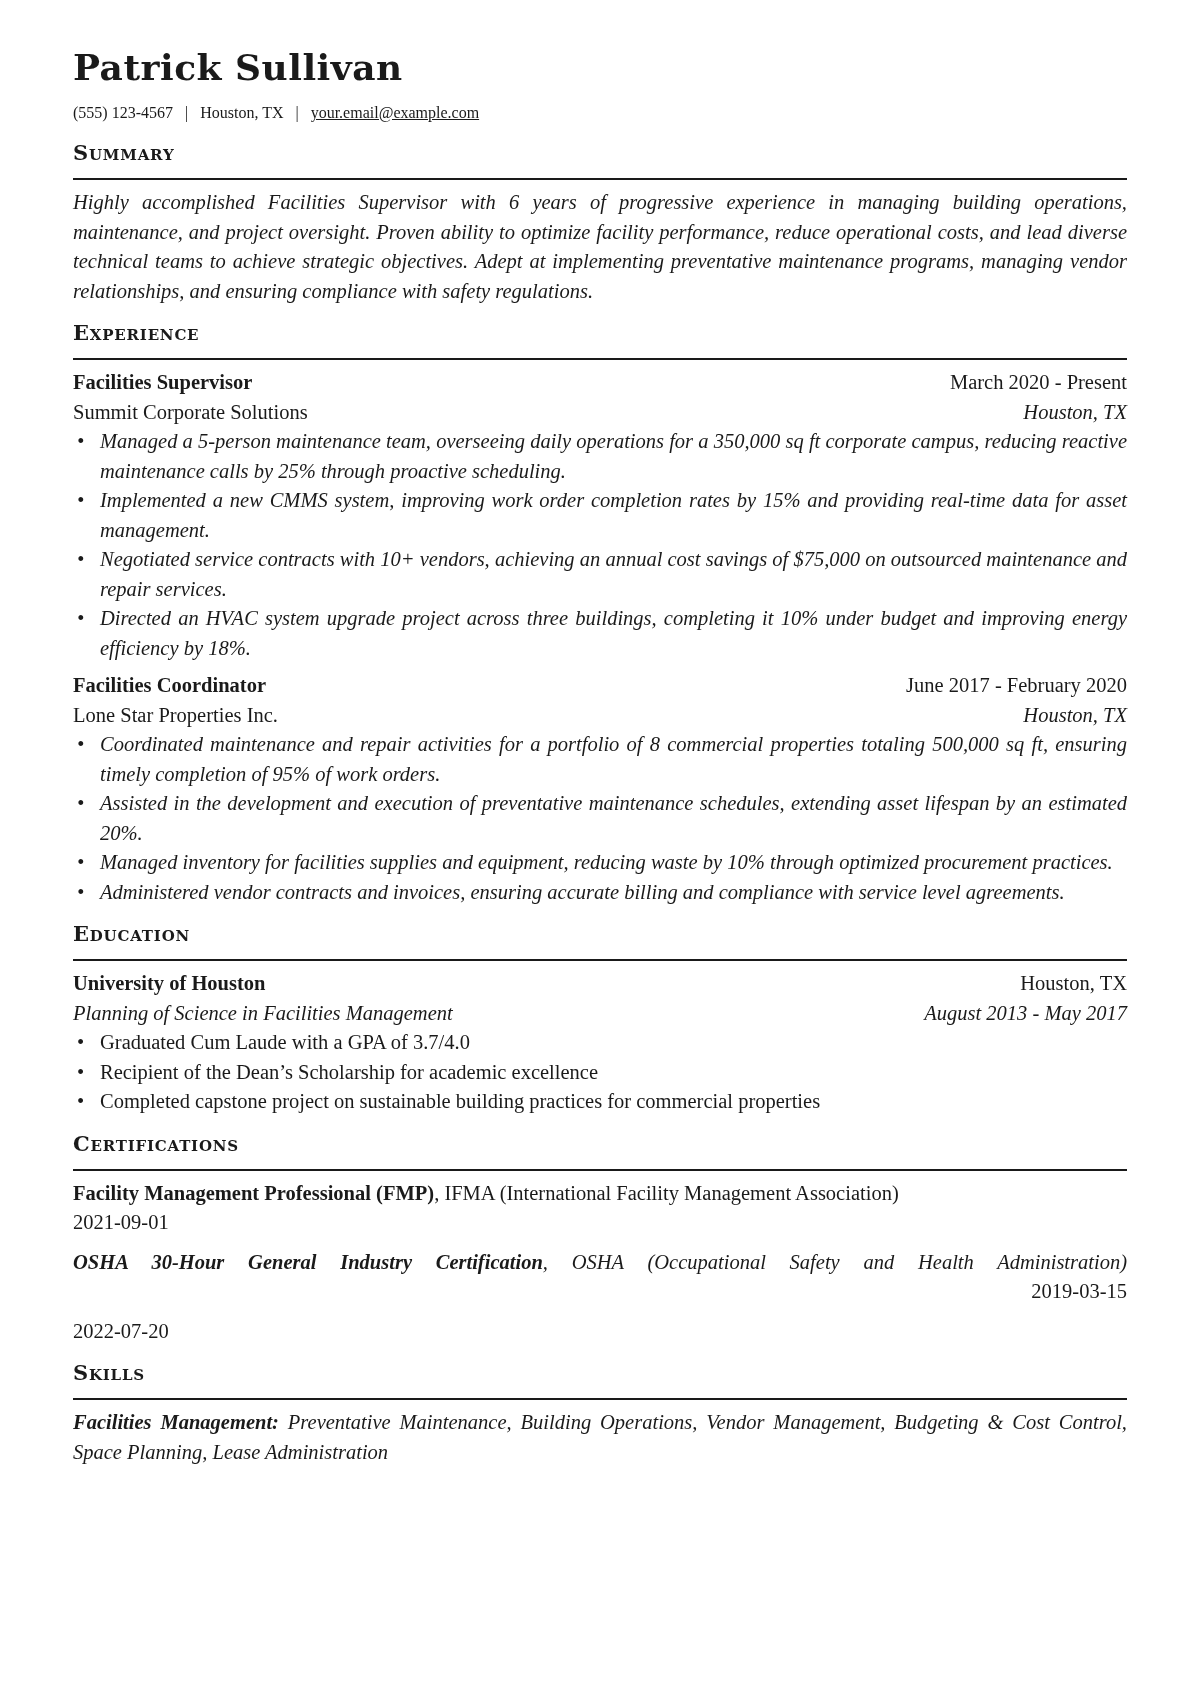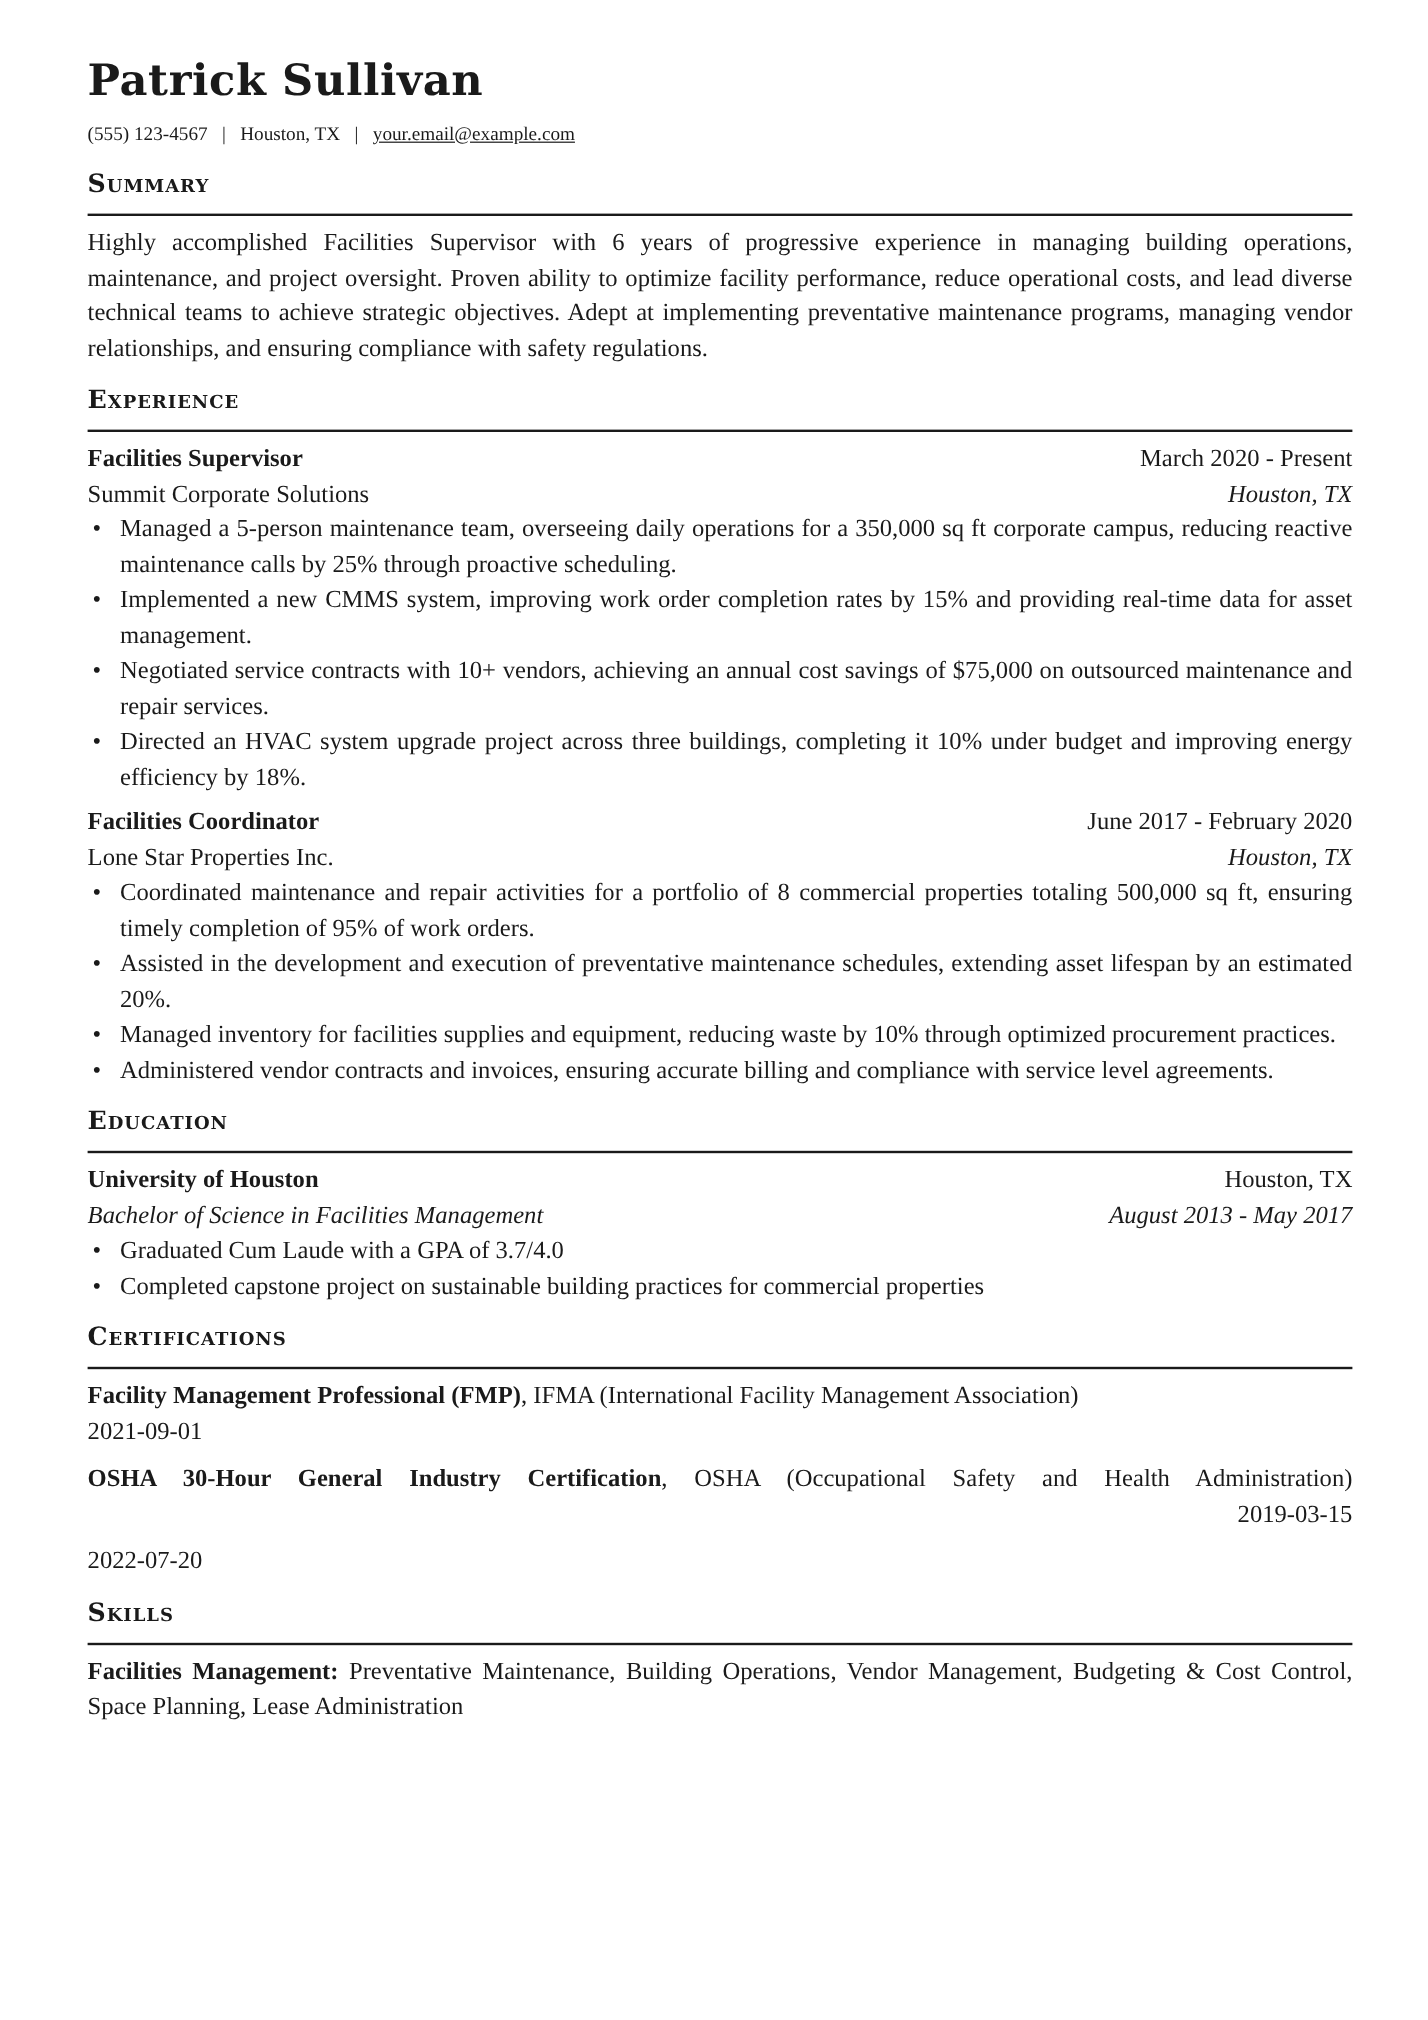--- a/index.html
+++ b/index.html
@@ -16,21 +16,21 @@
   .contact { font-family: "Liberation Serif", serif; font-size: 16px; margin-top: 10px; line-height: 26px; }
   .contact .sep { margin: 0 12px; }
   .contact a { color: #1a1a1a; text-decoration: underline; }
   .section { margin-top: 14px; }
   .section-title {
     font-family: "DejaVu Serif", serif; font-weight: bold; font-variant: small-caps;
     font-size: 21px; line-height: 26px; letter-spacing: 0.8px;
     border-bottom: 2px solid #1a1a1a; padding-bottom: 12px; margin-bottom: 8px;
   }
   .txt { font-family: "Liberation Serif", serif; font-size: 20.5px; line-height: 29.5px; }
-  .just { text-align: justify; }
+  .just { text-align: justify; font-style: italic; }
   .row { display: flex; justify-content: space-between; align-items: baseline; }
   .bold { font-weight: bold; }
   .ital { font-style: italic; }
   ul { margin: 0; padding: 0 0 0 27px; list-style: none; }
   ul li { position: relative; }
   ul li::before { content: "•"; position: absolute; left: -23px; top: 0; }
   .entry + .entry { margin-top: 8px; }
   .cert + .cert { margin-top: 10px; }
 </style>
 </head>
@@ -87,25 +87,26 @@
   </div>
 
   <div class="section">
     <div class="section-title">Education</div>
     <div class="txt">
       <div class="row">
         <span class="bold">University of Houston</span>
         <span>Houston, TX</span>
       </div>
       <div class="row">
-        <span class="ital">Bachelor of Science in Facilities Management</span>
+        <span class="ital">Planning of Science in Facilities Management</span>
         <span class="ital">August 2013 - May 2017</span>
       </div>
       <ul>
         <li>Graduated Cum Laude with a GPA of 3.7/4.0</li>
+        <li>Recipient of the Dean’s Scholarship for academic excellence</li>
         <li>Completed capstone project on sustainable building practices for commercial properties</li>
       </ul>
     </div>
   </div>
 
   <div class="section">
     <div class="section-title">Certifications</div>
 
     <div class="cert txt">
       <div><span class="bold">Facility Management Professional (FMP)</span><span>, IFMA (International Facility Management Association)</span></div>

